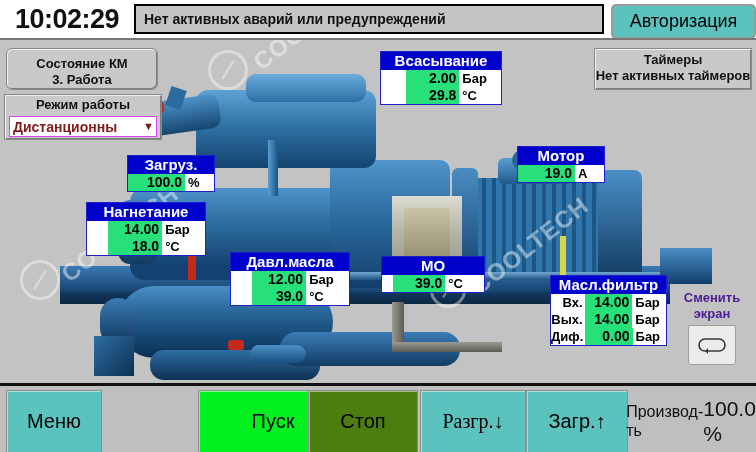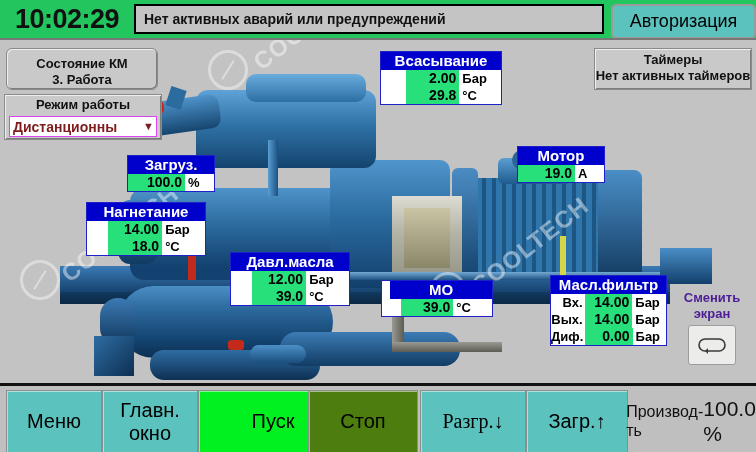--- a/index.html
+++ b/index.html
@@ -1,20 +1,20 @@
 <!DOCTYPE html>
 <html lang="ru"><head>
 <meta charset="utf-8">
 <style>
   html,body{margin:0;padding:0;background:#000;}
   body{width:756px;height:452px;overflow:hidden;font-family:"Liberation Sans",sans-serif;}
   #screen{position:relative;width:756px;height:452px;background:#c0c0c0;overflow:hidden;}
 
   
-  #topbar{position:absolute;left:0;top:0;width:756px;height:38px;background:#22c55e;}
+  #topbar{position:absolute;left:0;top:0;width:756px;height:38px;background:#ffffff;}
   #clock{position:absolute;left:4px;top:2px;width:126px;height:34px;
          display:flex;align-items:center;justify-content:center;
          font-size:27px;font-weight:bold;color:#111;letter-spacing:-0.5px;
          font-family:"Liberation Sans",sans-serif;}
   #alarmbar{position:absolute;left:134px;top:4px;width:470px;height:30px;
             background:#c4c4c4;border:2px solid #000;
             display:flex;align-items:center;padding-left:8px;box-sizing:border-box;
             font-size:14px;font-weight:bold;color:#111;}
   #authbtn{position:absolute;left:611px;top:4px;width:141px;height:31px;
            background:#5bc2bd;border:2px solid #9a9a9a;border-radius:5px;
@@ -218,21 +218,21 @@
         <div class="rval" style="width:54px;">12.00</div>
         <div class="runit" style="width:42px;">Бар</div>
       </div>
       <div class="rrow">
         <div class="pad" style="width:22px;"></div>
         <div class="rval" style="width:54px;">39.0</div>
         <div class="runit" style="width:42px;">°C</div>
       </div>
     </div>
 
-    <div class="rbox" style="left:381px;top:240px;width:102px;padding-left:8px;">
+    <div class="rbox" style="left:381px;top:216px;width:102px;">
       <div class="rtitle">МО</div>
       <div class="rrow">
         <div class="pad" style="width:12px;"></div>
         <div class="rval" style="width:52px;">39.0</div>
         <div class="runit" style="width:38px;">°C</div>
       </div>
     </div>
 
     <div class="rbox" style="left:550px;top:235px;width:115px;">
       <div class="rtitle">Масл.фильтр</div>
@@ -263,22 +263,20 @@
         <path d="M9 4 H23 A6 6 0 0 1 23 16 H11" fill="none" stroke="#3a3a3a" stroke-width="1.6"></path>
         <path d="M3 10 A6 6 0 0 1 9 4" fill="none" stroke="#3a3a3a" stroke-width="1.6"></path>
         <path d="M3 10 A6 6 0 0 0 9 16 H11" fill="none" stroke="#3a3a3a" stroke-width="1.6"></path>
         <path d="M12 13 L9 16 L12 19 Z" fill="#3a3a3a"></path>
       </svg>
     </div>
   </div>
 
   <div id="bottombar">
     <div class="bbtn teal" style="left:6px;width:94px;">Меню</div>
-    <div class="bbtn teal" style="left:102px;width:94px;white-space:pre-line;">Главн.
-окно</div>
     <div class="bbtn green" style="left:198px;width:108px;padding-left:20px;">Пуск</div>
     <div class="bbtn red" style="left:308px;width:108px;">Стоп</div>
     <div class="bbtn teal" style="left:420px;width:104px;font-family:Liberation Serif, serif;">Разгр.↓</div>
     <div class="bbtn teal" style="left:526px;width:100px;">Загр.↑</div>
     <div id="cap">
       <div class="cap-lbl">Производ-ть</div>
       <div class="cap-val">100.0  %</div>
     </div>
   </div>
 

